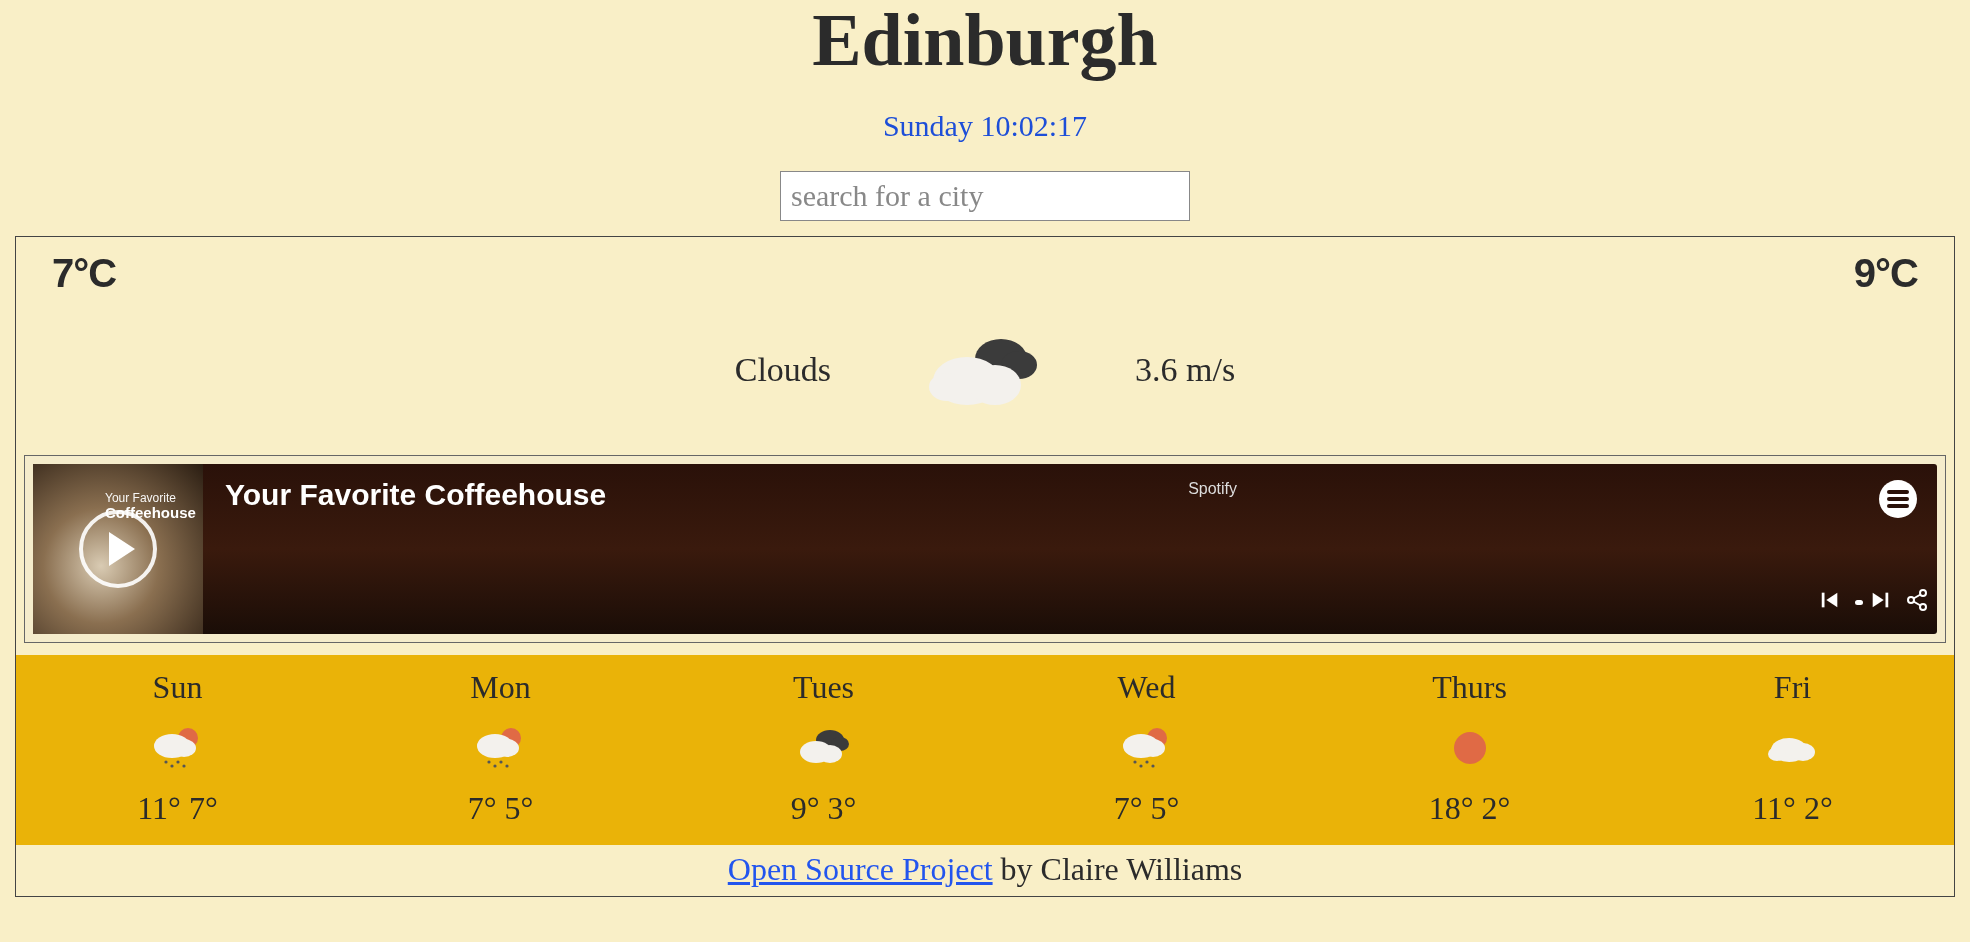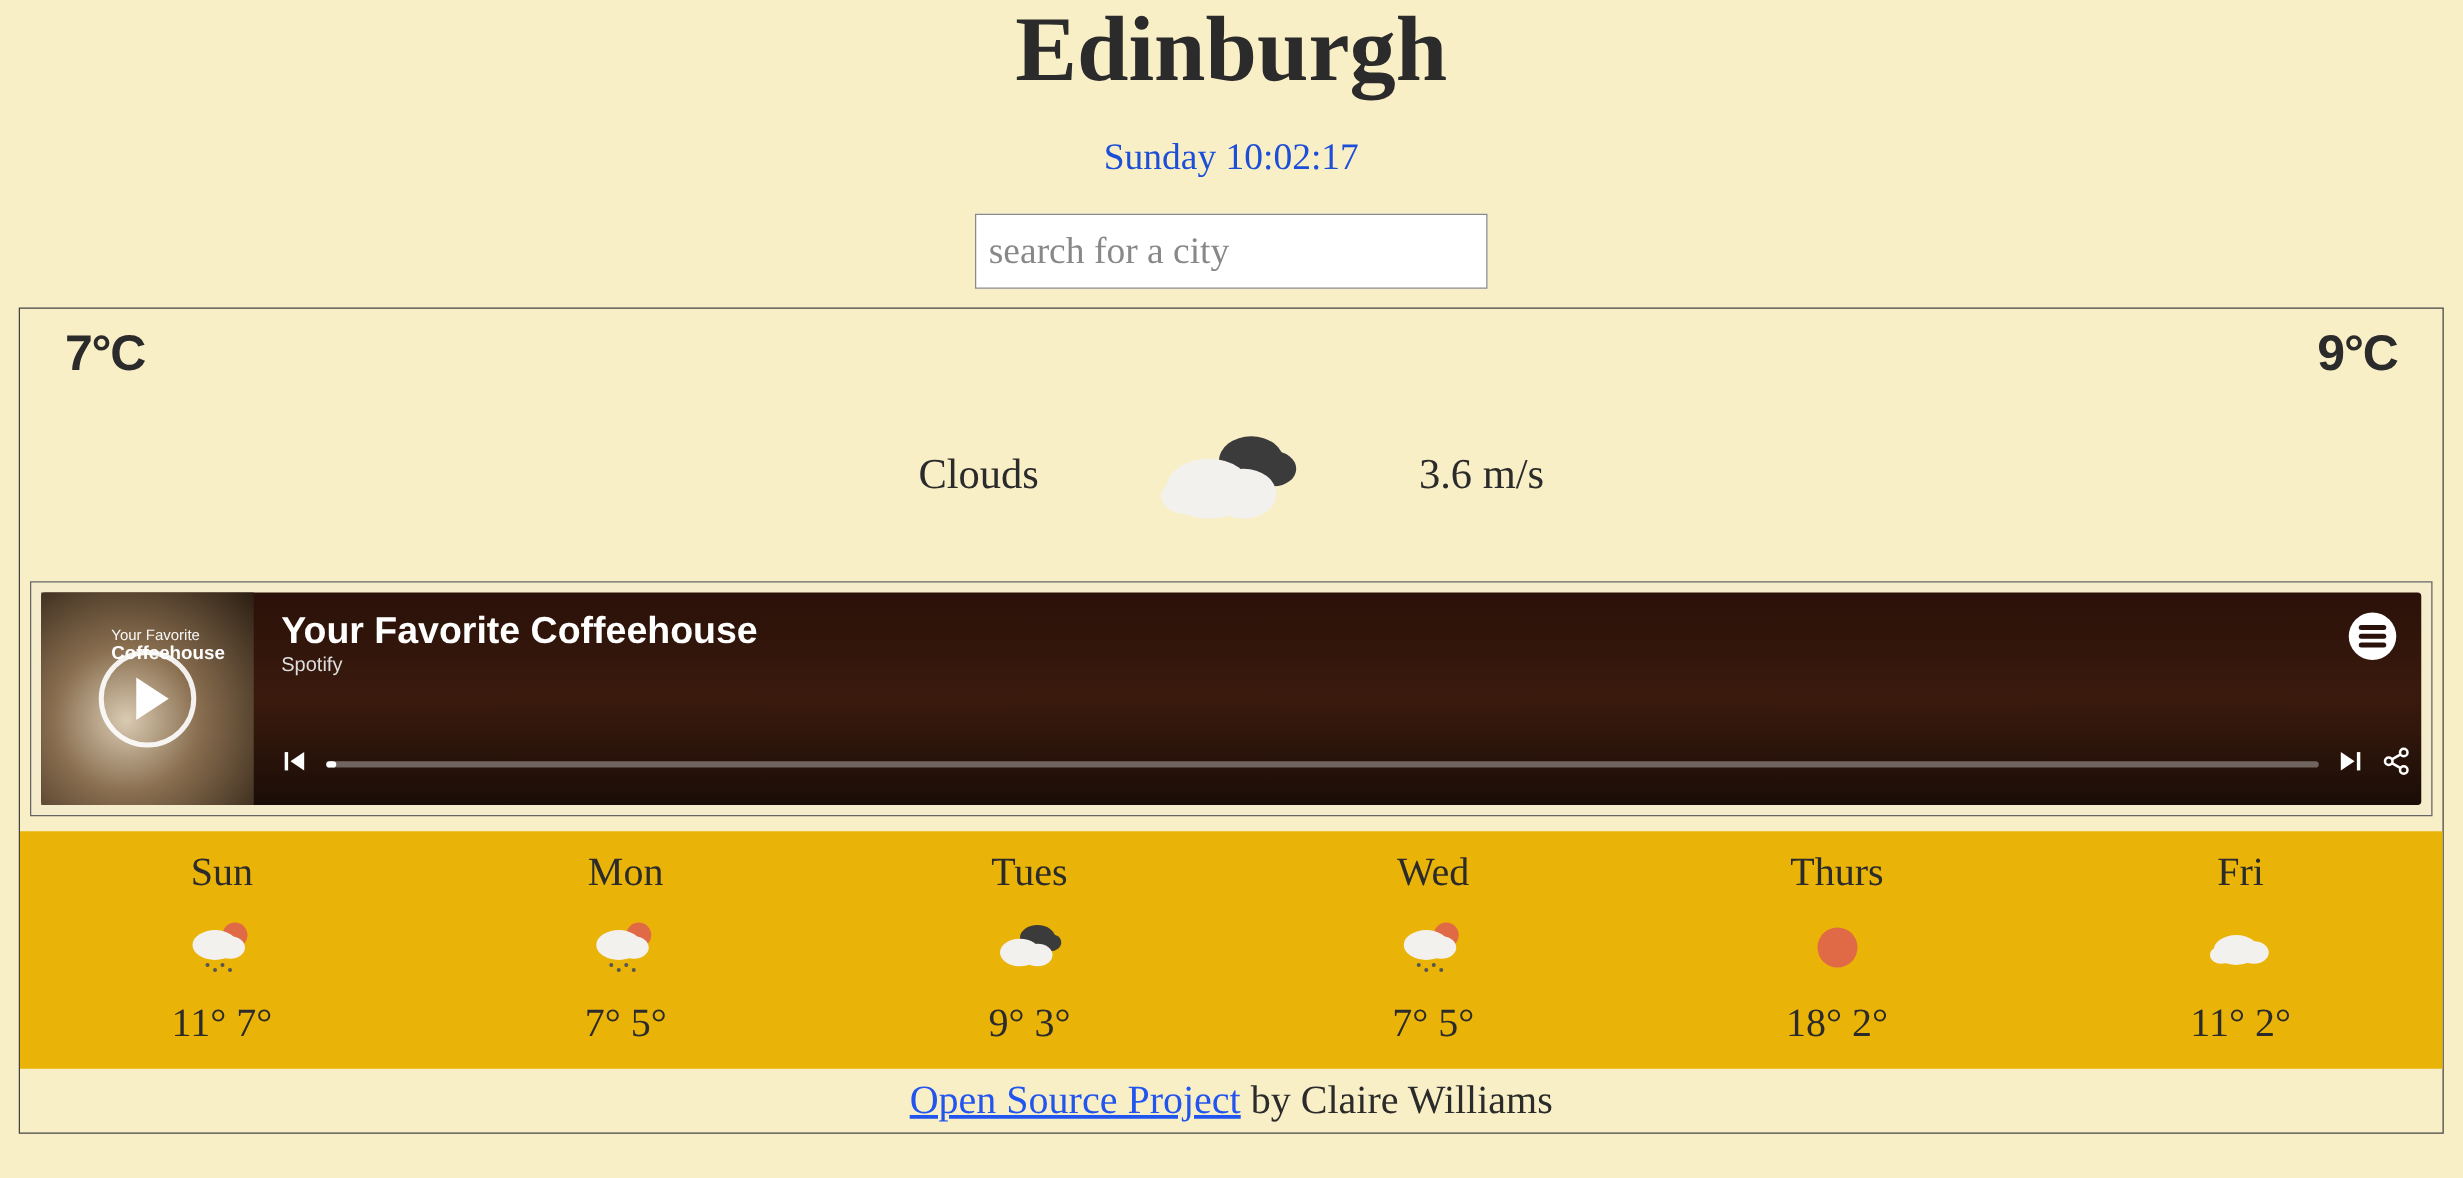--- a/index.html
+++ b/index.html
@@ -25,21 +25,21 @@
     font-size: 30px;
     color: #1d4ed8;
     margin-top: 28px;
   }
   .search-wrap {
     text-align: center;
     margin-top: 28px;
   }
   .search-input {
     width: 410px;
-    height: 60px;
+    height: 50px;
     font-size: 30px;
     padding: 6px 10px;
     border: 1px solid #888;
     background: #fff;
     color: #333;
     font-family: Georgia, serif;
   }
   .search-input::placeholder { color: #888; }
   .main-panel {
     border: 1px solid #444;
@@ -103,21 +103,21 @@
   .album-art {
     width: 170px;
     height: 170px;
     flex: 0 0 170px;
     position: relative;
     background: radial-gradient(circle at 40% 60%, #d9cbb3 0%, #8a6f50 40%, #2a1d12 100%);
   }
   .album-art .overlay-text {
     position: absolute;
     top: 28px;
-    left: 56px;
+    left: 72px;
     font-size: 13px;
     color: #fff;
     font-family: Arial, sans-serif;
     line-height: 1.05;
   }
   .album-art .overlay-text .line1 { font-size: 12px; font-weight: 400; opacity: 0.95; }
   .album-art .overlay-text .line2 { font-size: 15px; font-weight: 700; }
   .play-circle {
     position: absolute;
     top: 50%; left: 50%;
@@ -133,21 +133,21 @@
   .play-triangle {
     width: 0; height: 0;
     border-left: 26px solid #fff;
     border-top: 17px solid transparent;
     border-bottom: 17px solid transparent;
     margin-left: 7px;
   }
   .player-main {
     flex: 1;
     display: flex;
-    flex-direction: column;
+    flex-direction: row;
     padding: 14px 8px 18px 22px;
     font-family: -apple-system, Helvetica, Arial, sans-serif;
     position: relative;
     justify-content: space-between;
   }
   .player-title { font-size: 30px; font-weight: 700; color: #fff; }
   .player-sub { font-size: 16px; color: #ddd; margin-top: 2px; }
   .spotify-logo {
     position: absolute;
     top: 16px;

